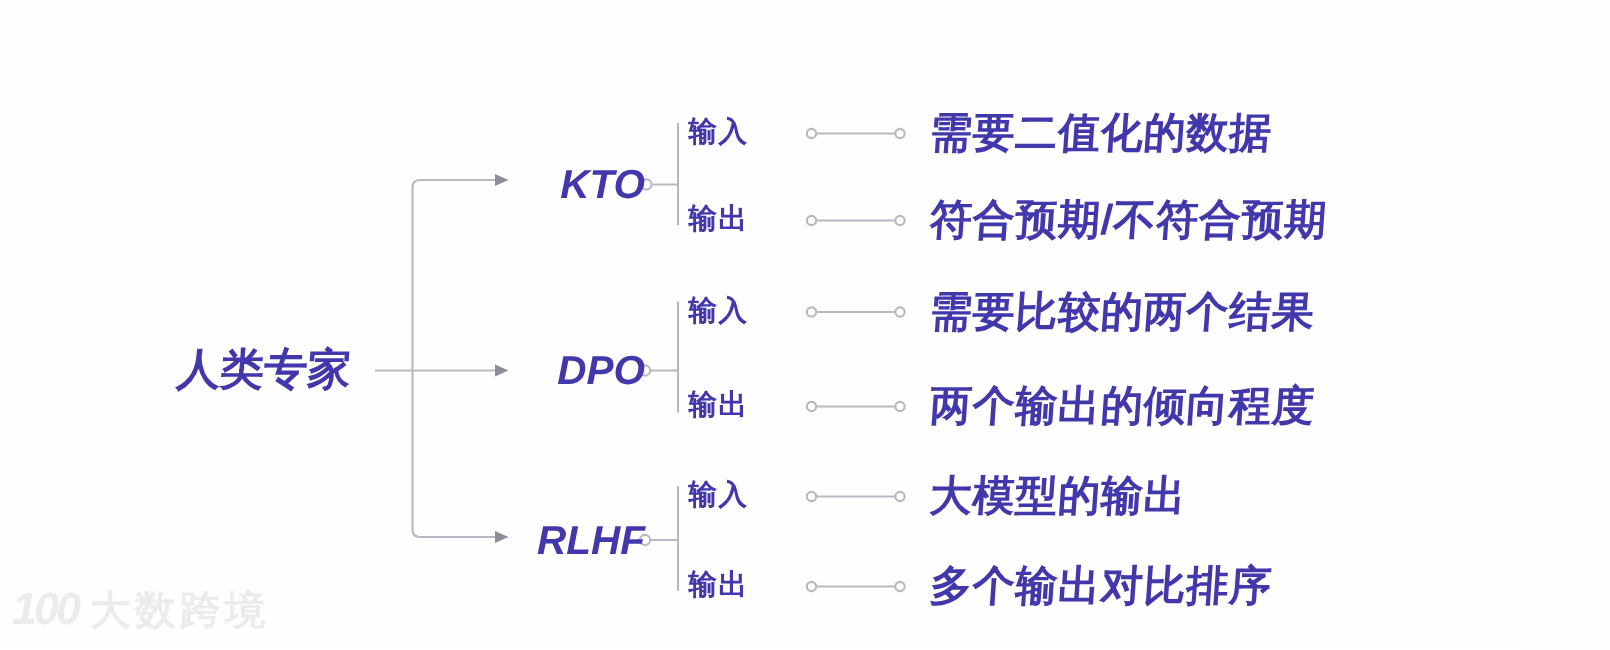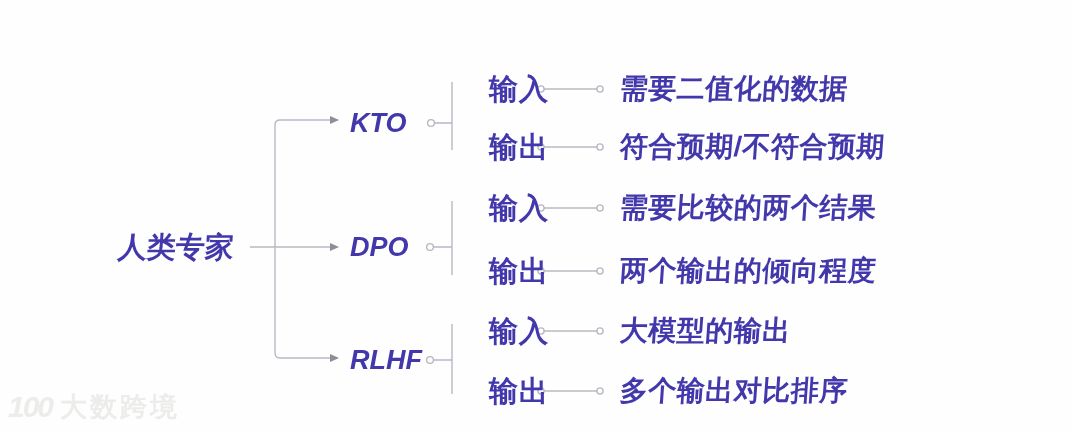--- a/index.html
+++ b/index.html
@@ -30,29 +30,29 @@
   }
   .root-label {
     left: 118px; top: 230px;
     width: 110px;
     font-size: 29px;
     transform: skewX(-4deg);
   }
   .branch-label {
     left: 350px;
     width: 80px;
-    text-align: left;
+    text-align: right;
     font-size: 27px;
     font-style: italic;
     letter-spacing: 0px;
   }
   .io-key {
-    left: 489px;
+    left: 459px;
     width: 62px;
-    font-size: 29px;
+    font-size: 19px;
     letter-spacing: 1px;
   }
   .io-val {
     left: 620px;
     font-size: 28px;
     letter-spacing: 0.5px;
     transform: skewX(-4deg);
   }
   .watermark {
     position: absolute;

